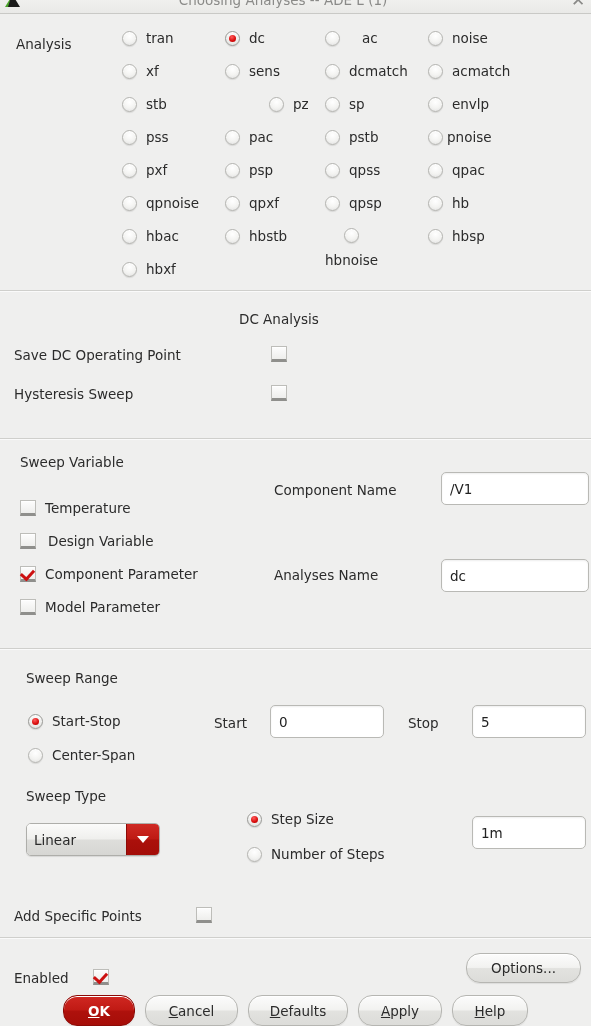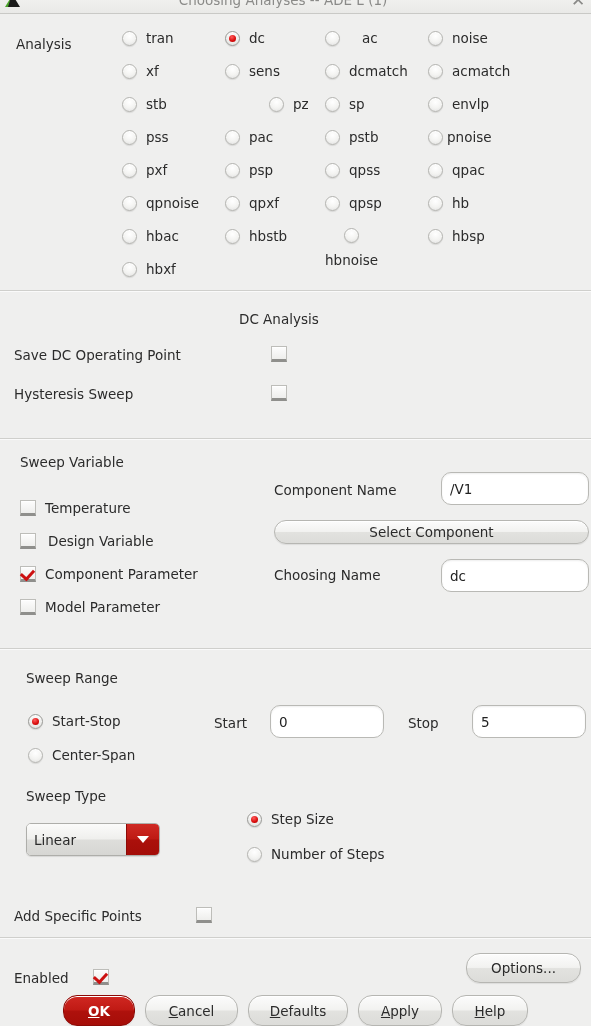--- a/index.html
+++ b/index.html
@@ -73,21 +73,21 @@
   }
   .cbox.on::after{
     content:"";position:absolute;left:2px;top:0px;width:6px;height:10px;
     border:solid #cc1111;border-width:0 3px 3px 0;
     transform:rotate(42deg);
   }
 
   
   .tinput{
     box-sizing:border-box;height:33px;background:#ffffff;
-    border:1px solid #b9b9b5;border-radius:10px;
+    border:1px solid #b9b9b5;border-radius:5px;
     box-shadow:inset 0 1px 2px rgba(0,0,0,.07);
     display:flex;align-items:center;padding:0 8px;
     font-size:13.5px;color:#222;
   }
 
   
   .btn{
     box-sizing:border-box;
     background:linear-gradient(#fcfcfc 0%,#f2f2f0 48%,#e2e2df 52%,#dcdcd9 100%);
     border:1px solid #b6b6b2;border-radius:14px;
@@ -287,23 +287,22 @@
       </div>
       <div style="position: absolute; left: 0px; top: 99px; display: flex; align-items: center; gap: 9px;">
         <span class="cbox"></span>
         <span class="lbl">Model Parameter</span>
       </div>
     </div>
 
   <div class="lbl" style="position:absolute;left:274px;top:42px;">Component Name</div>
   <div class="tinput" style="position:absolute;left:441px;top:32px;width:148px;">/V1</div>
 
-  <div class="btn" style="position:absolute;left:274px;top:520px;width:315px;height:24px;top:80px;">Select Component</div>
-
-  <div class="lbl" style="position:absolute;left:274px;top:127px;">Choosing Name</div>
+
+  <div class="lbl" style="position:absolute;left:274px;top:127px;">Analyses Name</div>
   <div class="tinput" style="position:absolute;left:441px;top:119px;width:148px;">dc</div>
 </div>
 <div class="sep" style="position:absolute;left:0;top:648px;width:591px;"></div>
 
 <div class="section" style="position:absolute;left:0;top:650px;width:546px;height:232px;margin-left:6px;">
   <div class="grouplabel" style="position:absolute;left:20px;top:20px;">Sweep Range</div>
 
   <div style="position:absolute;left:22px;top:63px;display:flex;align-items:center;gap:9px;">
     <span class="radio on"></span>
     <span class="lbl">Start-Stop</span>
@@ -330,20 +329,21 @@
 
   <div style="position:absolute;left:241px;top:161px;display:flex;align-items:center;gap:9px;">
     <span class="radio on"></span>
     <span class="lbl">Step Size</span>
   </div>
   <div style="position:absolute;left:241px;top:196px;display:flex;align-items:center;gap:9px;">
     <span class="radio"></span>
     <span class="lbl">Number of Steps</span>
   </div>
 
+  <div class="tinput" style="position:absolute;left:466px;top:166px;width:114px;">1m</div>
 </div>
 
 <div class="section" style="position:absolute;left:0;top:884px;width:591px;height:54px;">
   <div class="lbl" style="position:absolute;left:14px;top:24px;">Add Specific Points</div>
   <div class="cbox" id="cb-addpts" style="position:absolute;left:196px;top:23px;"></div>
 </div>
 <div class="sep" style="position:absolute;left:0;top:937px;width:591px;"></div>
 
 <div class="section" style="position:absolute;left:0;top:939px;width:591px;height:87px;">
   <div class="lbl" style="position:absolute;left:14px;top:31px;">Enabled</div>

